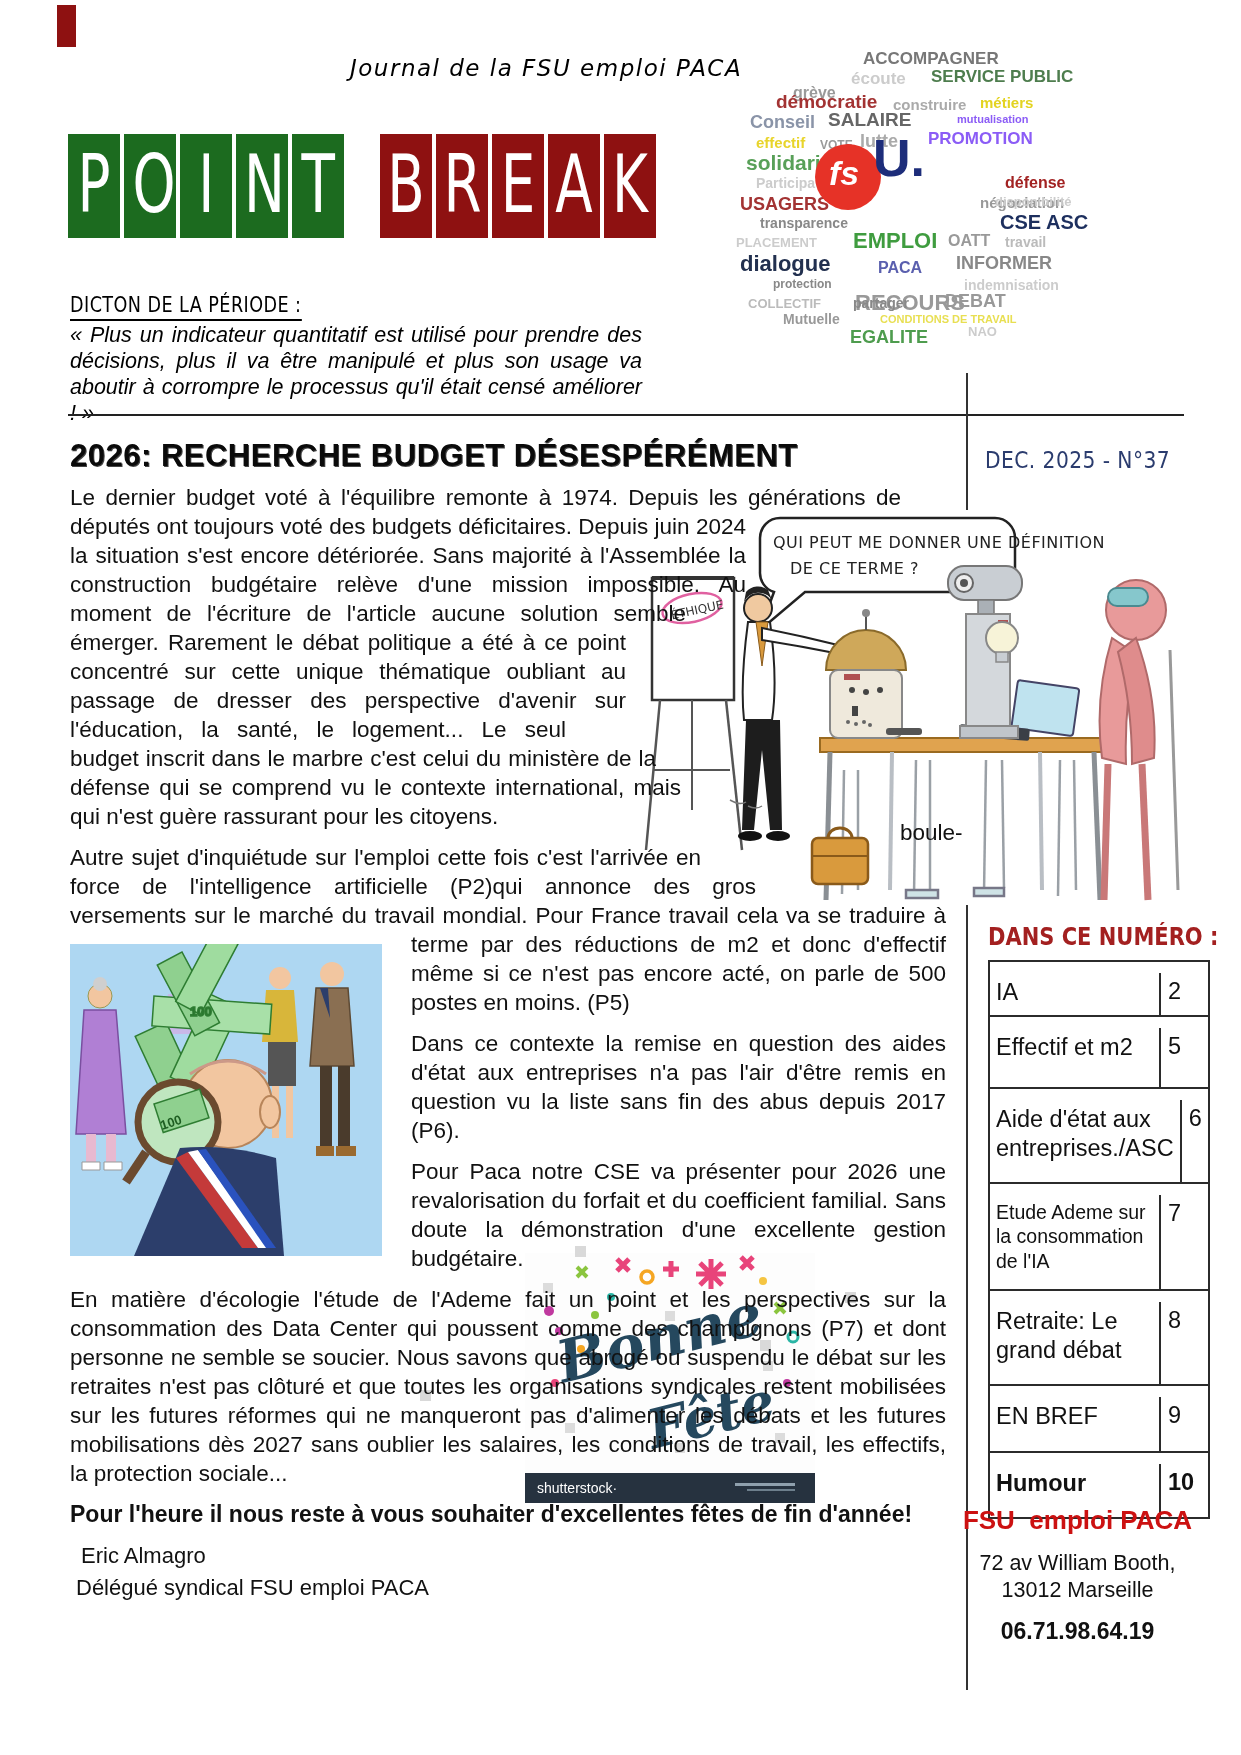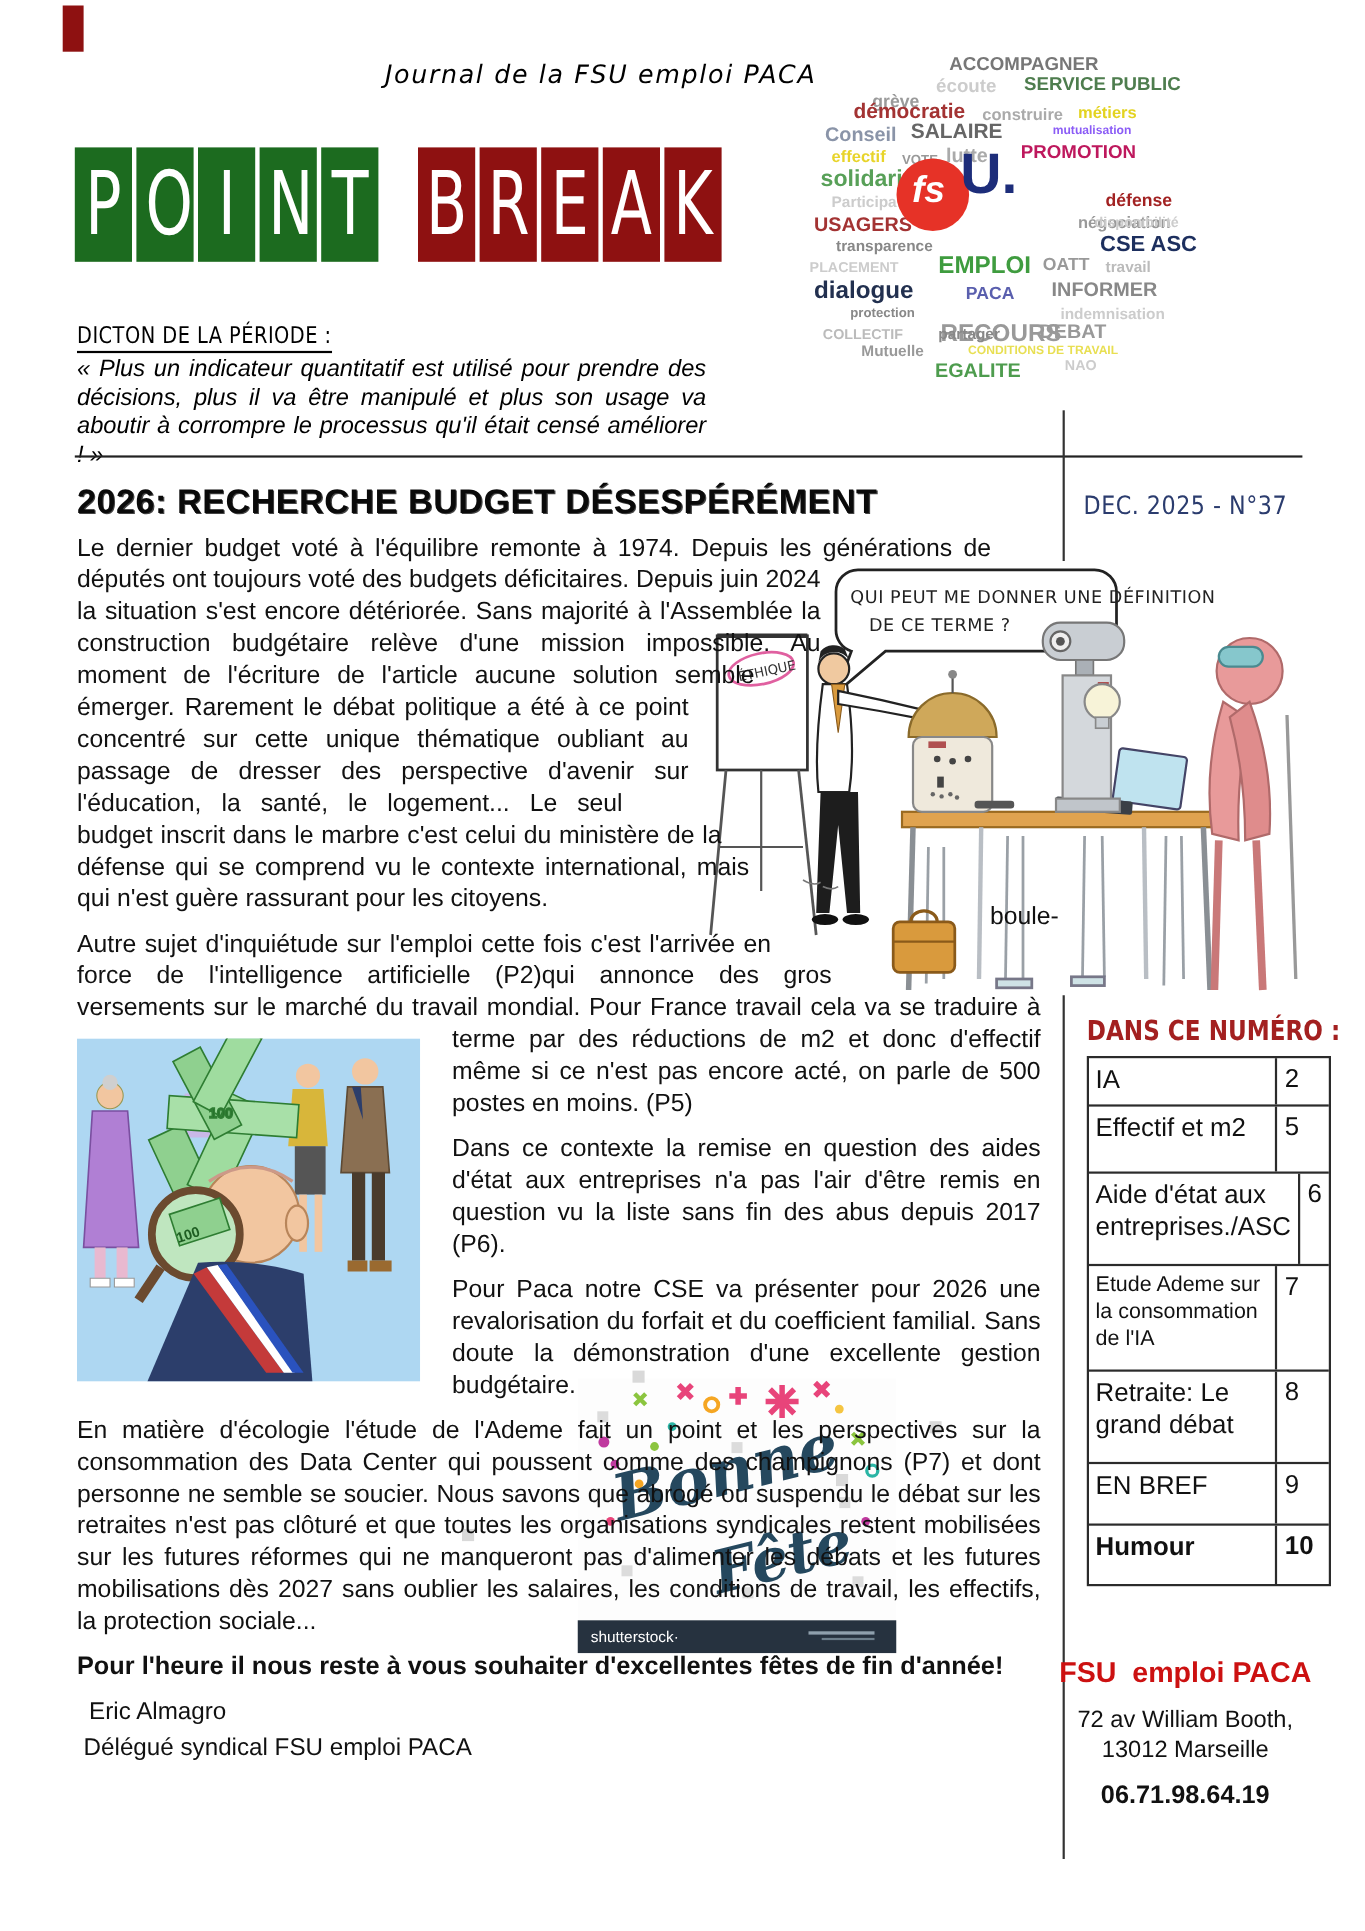--- a/index.html
+++ b/index.html
@@ -61,21 +61,21 @@
 
   
   .cartoon{position:absolute;left:630px;top:470px;width:556px;height:435px;z-index:1;}
   .bubble-text{font-family:"DejaVu Sans",sans-serif;font-size:16px;letter-spacing:.5px;fill:#222;}
 
   
   .toc{position:absolute;left:988px;top:922px;width:224px;z-index:2;}
   .toc-title{font-family:"DejaVu Sans",sans-serif;font-size:25px;font-weight:bold;color:#a32020;
              letter-spacing:0;transform:scaleX(.84);transform-origin:left;white-space:nowrap;}
   .toc-table{margin-top:9px;border:2px solid #2b2b2b;width:218px;}
-  .toc-row{display:flex;border-bottom:2px solid #2b2b2b;}
+  .toc-row{display:flex;border-bottom:2px solid #2b2b2b;margin-top:11px;}
   .toc-row:last-child{border-bottom:none;}
   .toc-label{flex:1;padding:5px 6px;font-size:23.5px;line-height:1.25;}
   .toc-page{width:40px;border-left:2px solid #2b2b2b;padding:5px 0 0 7px;font-size:23.5px;}
   .toc-row:nth-child(1){height:42px;}
   .toc-row:nth-child(2){height:59px;}
   .toc-row:nth-child(3){height:82px;}
   .toc-row:nth-child(4){height:94px;}
   .toc-row:nth-child(4) .toc-label{font-size:19.5px;}
   .toc-row:nth-child(5){height:82px;}
   .toc-row:nth-child(6){height:54px;}
@@ -113,21 +113,21 @@
         <span style="left: 243px; top: 28px; font-size: 17px; color: rgb(78, 125, 78); font-weight: 700;">SERVICE PUBLIC</span>
         <span style="left: 88px; top: 52px; font-size: 19px; color: rgb(163, 51, 51); font-weight: 700;">démocratie</span>
         <span style="left: 205px; top: 57px; font-size: 15px; color: rgb(170, 170, 170); font-weight: 700;">construire</span>
         <span style="left: 292px; top: 55px; font-size: 15px; color: rgb(227, 211, 32); font-weight: 700;">métiers</span>
         <span style="left: 62px; top: 73px; font-size: 18px; color: rgb(138, 148, 168); font-weight: 700;">Conseil</span>
         <span style="left: 140px; top: 70px; font-size: 19px; color: rgb(102, 102, 102); font-weight: 700;">SALAIRE</span>
         <span style="left: 237px; top: 74px; font-size: 11px; color: #8b5cf6; font-weight: 700; margin-left: 32px;">mutualisation</span>
         <span style="left: 68px; top: 95px; font-size: 15px; color: rgb(232, 212, 42); font-weight: 700;">effectif</span>
         <span style="left: 132px; top: 99px; font-size: 12px; color: rgb(153, 153, 153); font-weight: 700;">VOTE</span>
         <span style="left: 172px; top: 92px; font-size: 18px; color: rgb(170, 170, 170); font-weight: 700;">lutte</span>
-        <span style="left: 240px; top: 90px; font-size: 17px; color: #be185d; font-weight: 700;">PROMOTION</span>
+        <span style="left: 240px; top: 90px; font-size: 17px; color: #8b5cf6; font-weight: 700;">PROMOTION</span>
         <span style="left: 58px; top: 112px; font-size: 21px; color: rgb(88, 160, 88); font-weight: 700;">solidarité</span>
         <span style="left: 292px; top: 115px; font-size: 15px; color: rgb(153, 153, 153); font-weight: 700; margin-top: 40px;">négociation</span>
         <span style="left: 68px; top: 136px; font-size: 14px; color: rgb(204, 204, 204); font-weight: 700;">Participatif</span>
         <span style="left: 317px; top: 135px; font-size: 16px; color: rgb(162, 34, 34); font-weight: 700;">défense</span>
         <span style="left: 52px; top: 155px; font-size: 18px; color: rgb(163, 51, 51); font-weight: 700;">USAGERS</span>
         <span style="left: 307px; top: 155px; font-size: 13px; color: rgb(204, 204, 204); font-weight: 700;">disponibilité</span>
         <span style="left: 72px; top: 176px; font-size: 14px; color: rgb(136, 136, 136); font-weight: 700;">transparence</span>
         <span style="left: 312px; top: 172px; font-size: 20px; color: rgb(29, 47, 94); font-weight: 700;">CSE ASC</span>
         <span style="left: 48px; top: 196px; font-size: 13px; color: rgb(204, 204, 204); font-weight: 700;">PLACEMENT</span>
         <span style="left: 165px; top: 190px; font-size: 22px; color: rgb(63, 156, 63); font-weight: 700;">EMPLOI</span>

